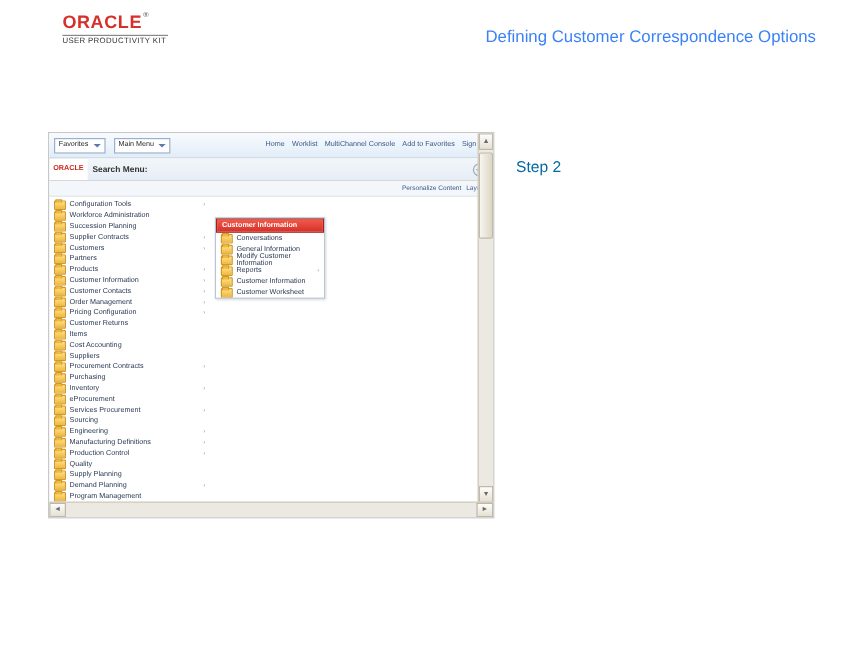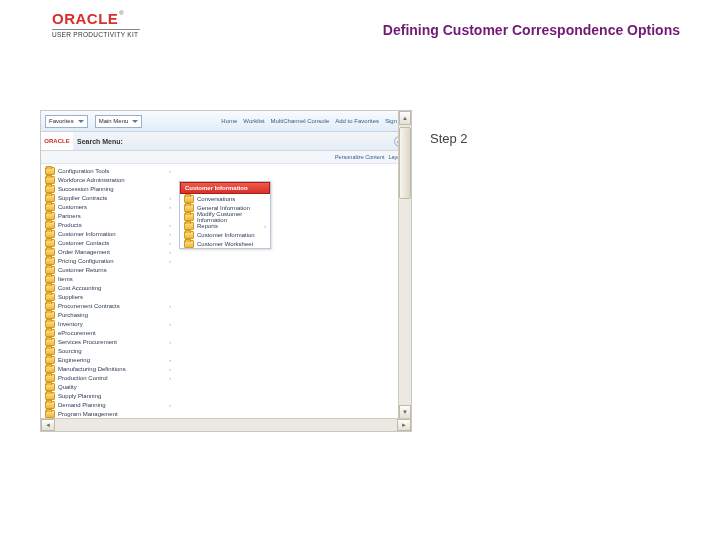--- a/index.html
+++ b/index.html
@@ -45,22 +45,21 @@
     border-top: 1px solid #888;
     margin-top: 2px;
     padding-top: 1px;
     width: 88px;
   }
   .page-title {
     position: absolute;
     right: 40px;
     top: 22px;
     font-size: 14px;
-    color: #701a75;
-    font-weight: bold;
+    color: #3b82f6;
   }
 
   
   .shot {
     position: absolute;
     left: 40px;
     top: 110px;
     width: 370px;
     height: 320px;
     border: 1px solid #c8c8c8;
@@ -272,21 +271,21 @@
   }
   .shot .vscroll .track { flex:1; }
 
   
   .instructions {
     position: absolute;
     left: 430px;
     top: 130px;
     width: 260px;
     font-size: 13px;
-    color: #404040;
+    color: #0369a1;
     line-height: 1.4;
   }
   .instructions .step {
     margin-bottom: 22px;
   }
 </style>
 </head>
 <body>
 
 <div class="header">

